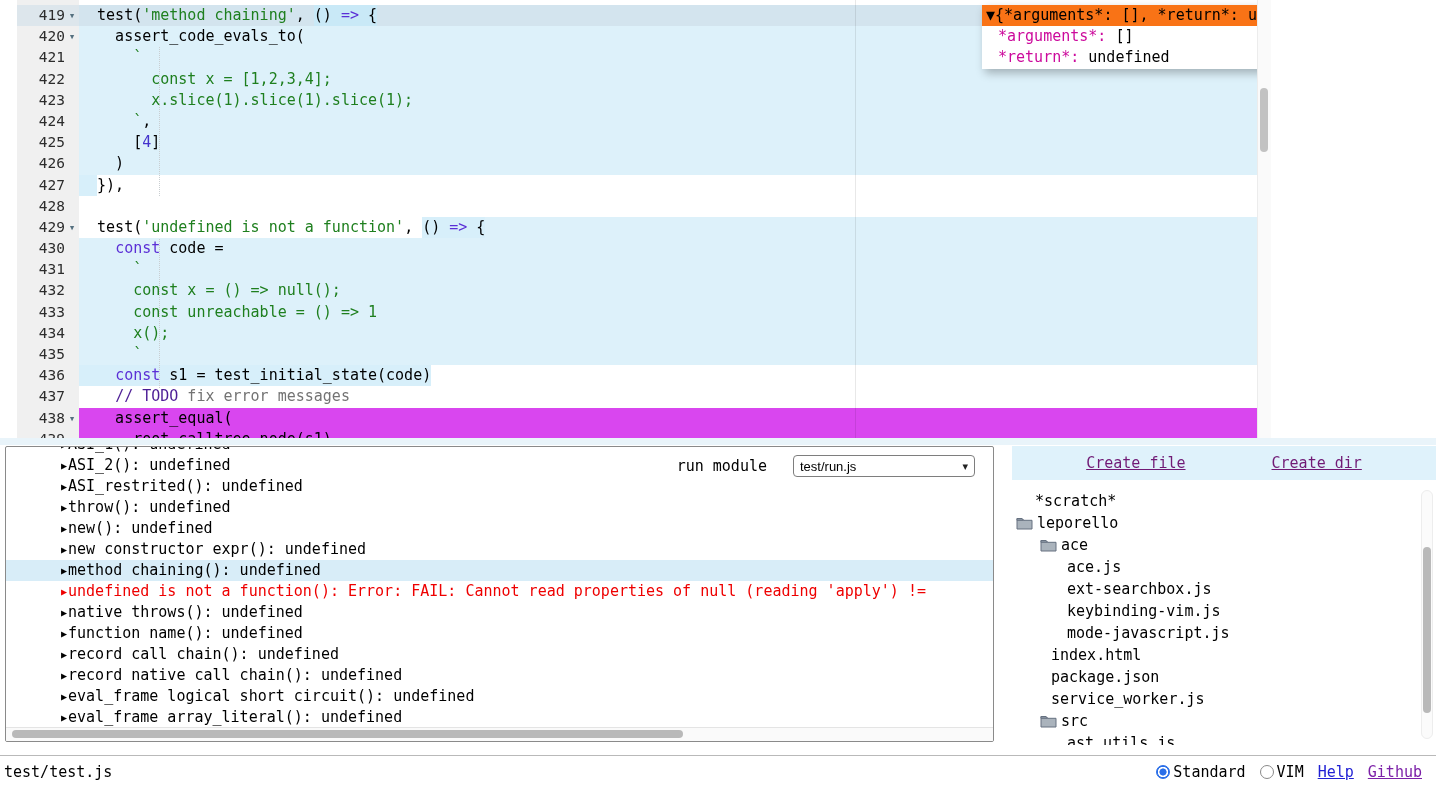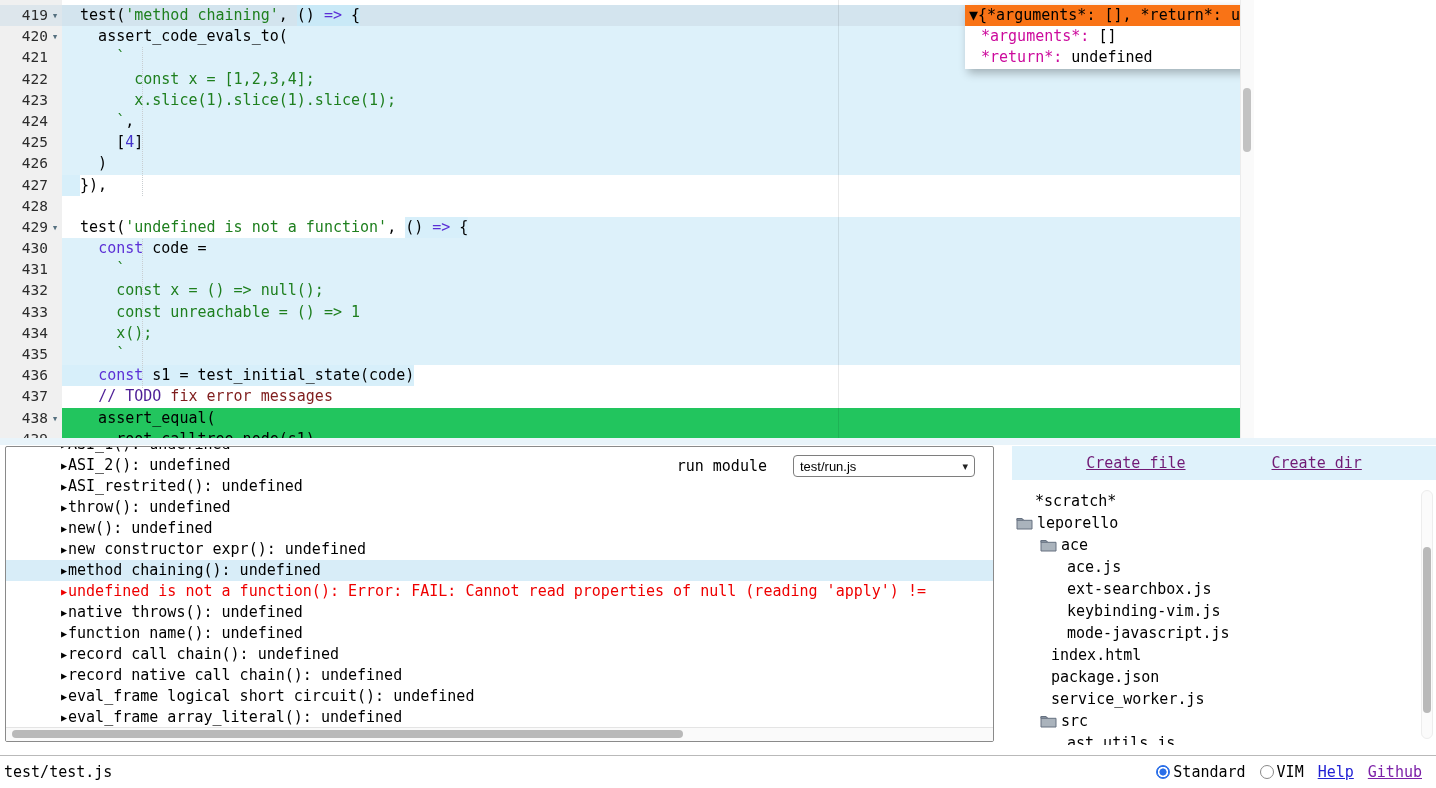--- a/index.html
+++ b/index.html
@@ -1,39 +1,39 @@
 <!DOCTYPE html>
 <html><head>
 <meta charset="utf-8">
 <style>
   html,body{margin:0;padding:0;background:#fff;}
   #screen{position:relative;width:1436px;height:788px;background:#fff;overflow:hidden;
           font-family:"DejaVu Sans Mono",monospace;font-size:15px;color:#000;}
 
   
-  #editor{position:absolute;left:0;top:0;width:1254px;height:438px;background:#fff;overflow:hidden;}
+  #editor{position:absolute;left:17px;top:0;width:1254px;height:438px;background:#fff;overflow:hidden;}
   #gutter{position:absolute;left:0;top:0;bottom:0;width:62px;background:#f0f0f0;padding-top:5px;box-sizing:border-box;}
   .gutter-cell{height:21.2px;line-height:21.2px;display:flex;color:#2c2c2c;font-size:14.5px;}
   .gutter-cell .ln{flex:1;text-align:right;}
   .gutter-cell .fold{width:14px;text-align:center;color:#55707f;font-size:11px;}
   .gutter-cell.active{background:#dde6ec;}
   #rows{position:absolute;left:62px;top:0;right:14px;padding-top:5px;}
   .code-line{height:21.2px;line-height:21.2px;white-space:pre;display:flex;}
   .bg-active{background:#d3e4ee;}
   .bg-sel{background:#ddf1fa;}
-  .bg-err{background:#22c55e;}
+  .bg-err{background:#d946ef;}
   .hl{background:#d7effa;}
   .bg-active .hl{background:#c9e9f7;}
   .fill{flex:1;}
   .tok-plain{color:#000;}
   .tok-str{color:#1e7f1e;}
   .tok-kw{color:#5b2fd6;}
   .tok-num{color:#4433cc;}
   .tok-cmt1{color:#4c1d95;}
-  .tok-cmt2{color:#7f1d1d;text-align:center;}
+  .tok-cmt2{color:#737373;text-align:center;}
   #print-margin{position:absolute;left:838px;top:0;bottom:0;width:1px;background:rgba(0,0,0,0.09);}
   .indent-guide{position:absolute;width:0;border-left:1px dotted #c9ced1;}
 
   
   #tooltip{position:absolute;left:965px;top:5px;display:inline-block;box-shadow:3px 4px 9px rgba(0,0,0,0.28);}
   #tooltip-header{background:#f97316;color:#000;height:21.2px;line-height:21.2px;white-space:pre;padding:0 4px;}
   #tooltip-body{background:#fff;padding-left:16px;padding-right:10px;}
   .tip-row{height:21.2px;line-height:21.2px;white-space:pre;}
   .tip-key{color:#cc0a9c;}
   .tip-val{color:#000;}

